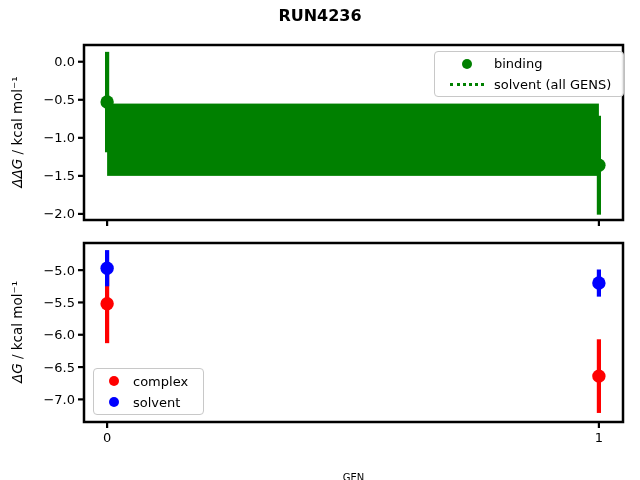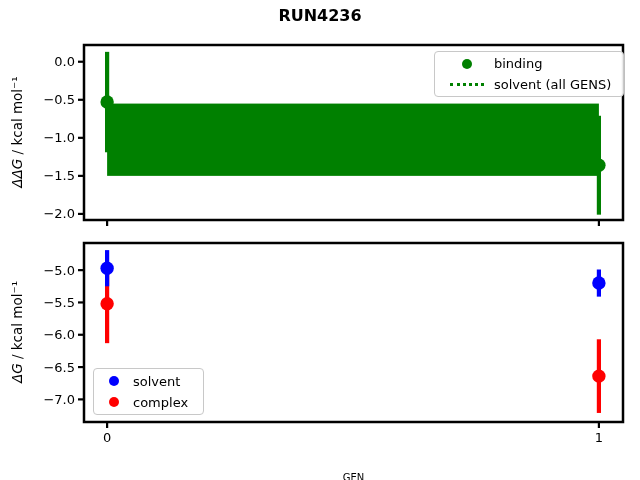--- a/index.html
+++ b/index.html
@@ -104,25 +104,25 @@
       <span class="legend-marker-col">
           <span class="legend-dotline"></span>
         </span>
       <span class="legend-label">solvent (all GENS)</span>
     </div>
   </div>
 
   <div class="legend" style="left:93px;top:368px;width:109px;height:45px;">
     <div class="legend-row" style="padding:0 6px;">
       <span class="legend-marker-col narrow">
+          <span class="legend-dot" style="background:#ff0000;"></span>
+        </span>
+      <span class="legend-label">complex</span>
+    </div>
+    <div class="legend-row" style="padding:0 6px;">
+      <span class="legend-marker-col narrow">
           <span class="legend-dot" style="background:#0000ff;"></span>
         </span>
       <span class="legend-label">solvent</span>
-    </div>
-    <div class="legend-row" style="padding:0 6px;">
-      <span class="legend-marker-col narrow">
-          <span class="legend-dot" style="background:#ff0000;"></span>
-        </span>
-      <span class="legend-label">complex</span>
     </div>
   </div>
 
 </div>
 
 </body></html>

